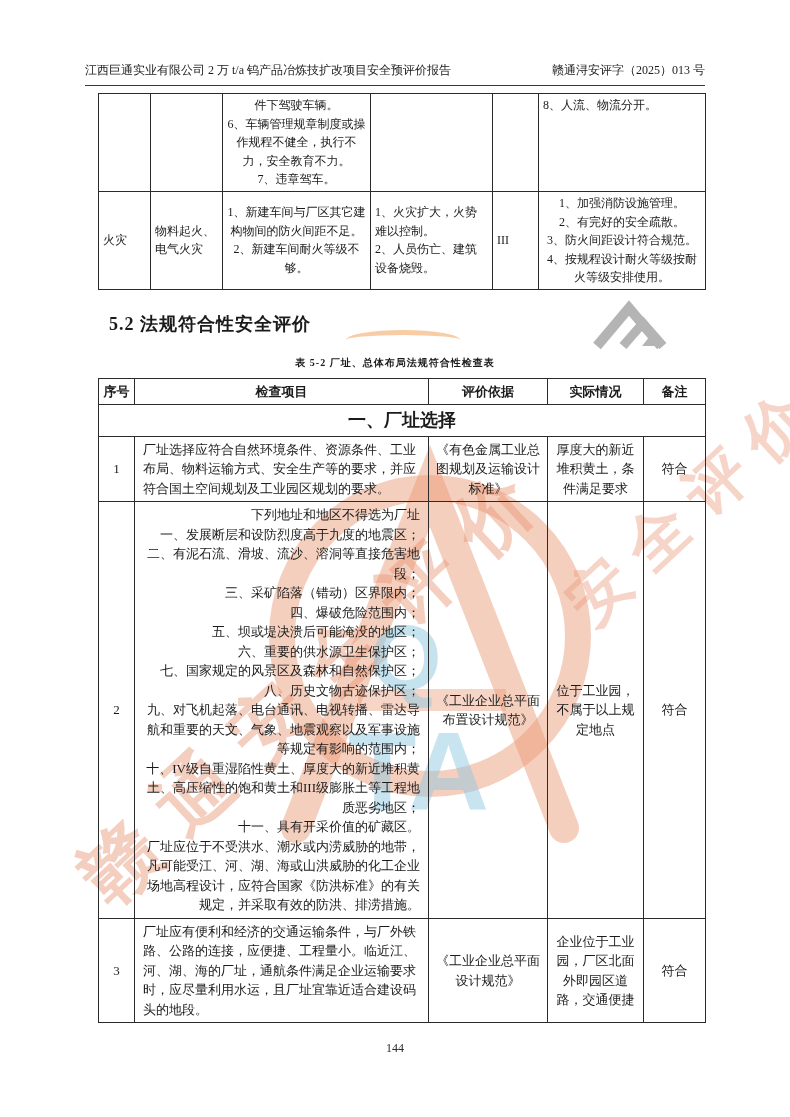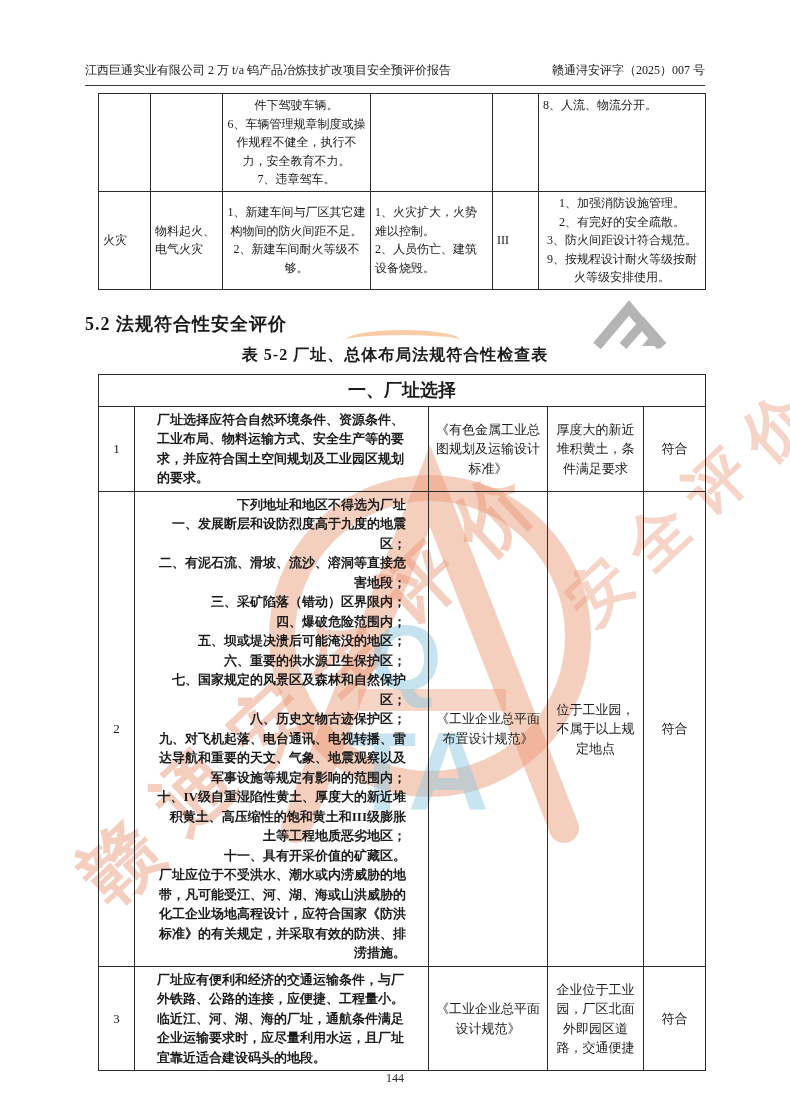--- a/index.html
+++ b/index.html
@@ -25,40 +25,40 @@
     font-weight:normal; word-break:break-all;
   }
   .pre { white-space:pre-line; }
 
   .hazard-table { margin-top:7px; font-size:12px; line-height:1.55; }
   .hazard-table td { vertical-align:middle; }
   .hazard-table .row-cont td { vertical-align:top; }
   .hazard-table .h-analysis, .hazard-table .h-measures { text-align:center; }
 
   .section-heading {
-    margin-top:22px; font-size:18px; font-weight:bold; letter-spacing:1px;
+    margin-top:22px; font-size:18px; font-weight:bold; letter-spacing:1px;margin-left:24px;
   }
   .table-title {
-    margin-top:9px; text-align:center; font-size:16px; font-weight:bold; letter-spacing:1px;
+    margin-top:20px; text-align:center; font-size:10px; font-weight:bold; letter-spacing:1px;
   }
 
   .check-table { margin-top:8px; font-size:13px; line-height:1.5; }
   .check-table th { font-weight:bold; text-align:center; height:26px; vertical-align:middle; }
   .check-table .section-row td {
     font-weight:bold; text-align:center; height:22px; font-size:18px;
   }
   .check-table td.no-cell { text-align:center; vertical-align:middle; }
-  .check-table td.item-cell { text-align:left; vertical-align:middle; padding:3px 22px;font-weight:bold; }
+  .check-table td.item-cell { text-align:left; vertical-align:middle; padding:3px 8px; }
   .check-table td.item-cell.top { vertical-align:top;text-align:right; }
   .check-table td.basis-cell, .check-table td.actual-cell, .check-table td.remark-cell {
     text-align:center; vertical-align:middle;
   }
 
   .doc-footer {
-    text-align:center; font-size:12px; color:#2a2a2a;
+    margin-top:18px; text-align:center; font-size:12px; color:#2a2a2a;
   }
 
   
   .watermark { position:absolute; inset:0; z-index:0; pointer-events:none; overflow:hidden; }
   .wm-diag {
     position:absolute; font-weight:bold; color:rgba(228,133,95,0.40);
     transform-origin:0 0; letter-spacing:26px; white-space:nowrap;
     font-family:"Liberation Serif","DejaVu Serif",serif;
   }
   .wm-diag-main { left:58px; top:852px; font-size:76px; transform:rotate(-43deg); }
@@ -91,21 +91,21 @@
     <path d="M 50 50 L 58 40 L 66 50 Z" fill="#b4b4b4"></path>
   </svg>
 
   <div class="wm-swoosh"></div>
 </div>
 
 <div class="page">
 
   <div class="doc-header">
     <span>江西巨通实业有限公司 2 万 t/a 钨产品冶炼技扩改项目安全预评价报告</span>
-    <span>赣通浔安评字（2025）007 号</span>
+    <span>赣通浔安评字（2025）013 号</span>
   </div>
 
   <table class="hazard-table">
     <colgroup>
       <col style="width:52px">
         <col style="width:72px">
         <col style="width:148px">
       <col style="width:122px">
         <col style="width:46px">
         <col style="width:167px">
@@ -126,37 +126,44 @@
       <td class="pre">物料起火、
 电气火灾</td>
       <td class="pre h-analysis">1、新建车间与厂区其它建构物间的防火间距不足。
 2、新建车间耐火等级不够。</td>
       <td class="pre">1、火灾扩大，火势难以控制。
 2、人员伤亡、建筑设备烧毁。</td>
       <td>III</td>
       <td class="pre h-measures">1、加强消防设施管理。
 2、有完好的安全疏散。
 3、防火间距设计符合规范。
-9、按规程设计耐火等级按耐火等级安排使用。</td>
+4、按规程设计耐火等级按耐火等级安排使用。</td>
     </tr>
   </tbody>
     </table>
 
   <h2 class="section-heading">5.2 法规符合性安全评价</h2>
   <div class="table-title">表 5-2 厂址、总体布局法规符合性检查表</div>
 
   <table class="check-table">
     <colgroup>
       <col style="width:36px">
         <col style="width:294px">
         <col style="width:119px">
       <col style="width:96px">
         <col style="width:62px">
     </colgroup>
     <tbody>
+        <tr>
+      <th>序号</th>
+      <th>检查项目</th>
+      <th>评价依据</th>
+      <th>实际情况</th>
+      <th>备注</th>
+    </tr>
     <tr class="section-row">
       <td colspan="5">一、厂址选择</td>
     </tr>
     <tr>
       <td class="no-cell">1</td>
       <td class="item-cell">厂址选择应符合自然环境条件、资源条件、工业布局、物料运输方式、安全生产等的要求，并应符合国土空间规划及工业园区规划的要求。</td>
       <td class="basis-cell">《有色金属工业总图规划及运输设计标准》</td>
       <td class="actual-cell">厚度大的新近堆积黄土，条件满足要求</td>
       <td class="remark-cell">符合</td>
     </tr>

